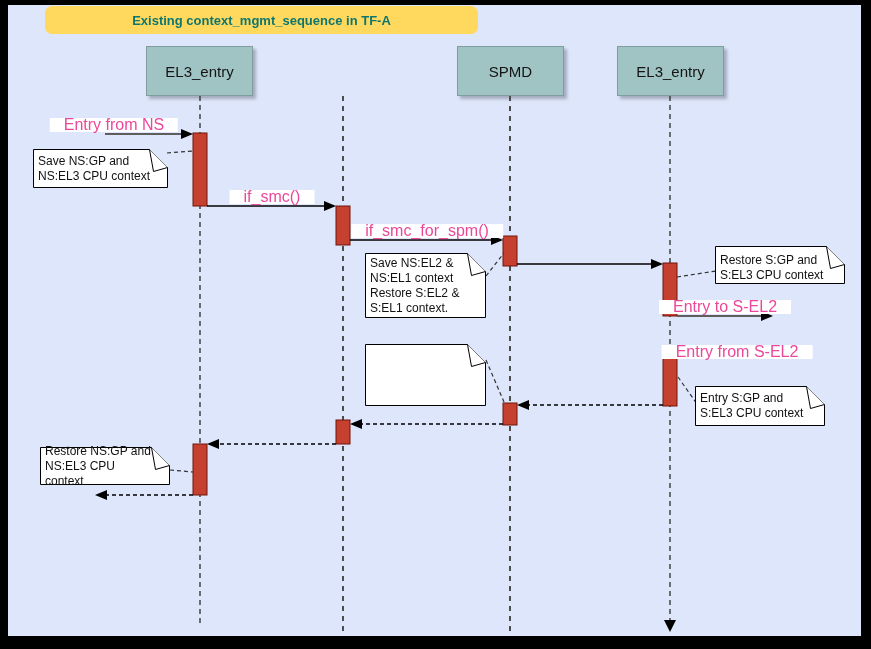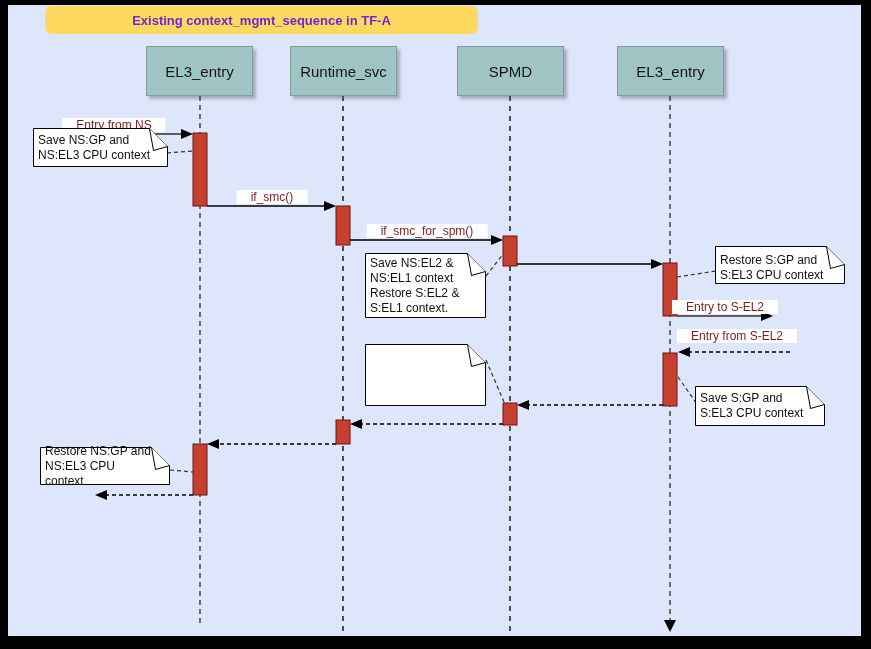--- a/index.html
+++ b/index.html
@@ -17,54 +17,53 @@
     font-family:"Liberation Sans", sans-serif;
   }
   .stage{
     position:absolute;left:8px;top:5px;width:853px;height:631px;
     background:var(--bg);
   }
   .title-band{
     position:absolute;left:37px;top:1px;width:433px;height:28px;
     background:var(--title-fill);border-radius:7px;
     display:flex;align-items:center;justify-content:center;
-    font-size:13px;font-weight:bold;color:#6d28d9;
+    font-size:13px;font-weight:bold;color:#0f766e;
   }
   .actor{
     position:absolute;width:107px;height:50px;top:41px;
     background:var(--actor-fill);border:1px solid var(--actor-stroke);
     box-shadow:3px 3px 3px rgba(60,60,80,0.35);
     display:flex;align-items:center;justify-content:center;
     font-size:15px;color:#141414;box-sizing:border-box;
   }
   .layer{position:absolute;left:0;top:0;}
   .msg-label{
     position:absolute;transform:translateX(-50%);
-    background:#ffffff;padding:0 14px;font-size:12px;color:#7f1d1d;
+    background:#ffffff;padding:0 14px;font-size:16px;color:#ec4899;
     white-space:nowrap;line-height:14px;
   }
   .note{position:absolute;}
   .note svg{position:absolute;left:0;top:0;}
   .note .note-text{
     position:absolute;left:0;top:0;right:14px;bottom:0;
     display:flex;align-items:center;
     padding:2px 0 2px 5px;
     font-size:12px;line-height:15px;color:#111;
     white-space:pre-line;
   }
 </style>
 </head>
 <body>
 
 <div class="stage">
 
   <div class="title-band">Existing context_mgmt_sequence in TF-A</div>
 
   <div class="actor" style="left:138px">EL3_entry</div>
-  <div class="actor" style="left:282px">Runtime_svc</div>
   <div class="actor" style="left:449px">SPMD</div>
   <div class="actor" style="left:609px">EL3_entry</div>
 
   <svg class="layer" width="853" height="631">
 
     <line x1="192" y1="91" x2="192" y2="618" stroke="#2b2b2b" stroke-width="1.3" stroke-dasharray="5,4"></line>
     <line x1="335" y1="91" x2="335" y2="631" stroke="#4d4d4d" stroke-width="2" stroke-dasharray="5,5"></line>
     <line x1="502" y1="91" x2="502" y2="631" stroke="#4d4d4d" stroke-width="2" stroke-dasharray="5,5"></line>
     <line x1="662" y1="91" x2="662" y2="616" stroke="#2b2b2b" stroke-width="1.3" stroke-dasharray="5,4"></line>
     <polygon points="656,615 668,615 662,627" fill="#000"></polygon>
@@ -113,23 +112,23 @@
     <line x1="669" y1="272" x2="708" y2="266" stroke="#333" stroke-width="1.2" stroke-dasharray="4,3"></line>
     <line x1="670" y1="372" x2="689" y2="399" stroke="#333" stroke-width="1.2" stroke-dasharray="4,3"></line>
     <line x1="478" y1="355" x2="496" y2="397" stroke="#333" stroke-width="1.2" stroke-dasharray="4,3"></line>
     <line x1="162" y1="465" x2="185" y2="467" stroke="#333" stroke-width="1.2" stroke-dasharray="4,3"></line>
   </svg>
 
   <div class="msg-label" style="left:106px;top:113px">Entry from NS</div>
   <div class="msg-label" style="left:264px;top:185px">if_smc()</div>
   <div class="msg-label" style="left:419px;top:219px">if_smc_for_spm()</div>
   <div class="msg-label" style="left:717px;top:295px">Entry to S-EL2</div>
-  <div class="msg-label" style="left:729px;top:324px">Entry from S-EL2</div>
+  <div class="msg-label" style="left:729px;top:340px">Entry from S-EL2</div>
 
-  <div class="note" style="left:25px;top:123px;width:135px;height:39px">
+  <div class="note" style="left:25px;top:144px;width:135px;height:39px">
     <svg width="135" height="39">
       <path d="M0.5,0.5 L116.5,0.5 L134.5,18.5 L134.5,38.5 L0.5,38.5 Z" fill="#fff" stroke="#000"></path>
       <path d="M116.5,0.5 L120.5,22.5 L134.5,18.5" fill="#fff" stroke="#000"></path>
     </svg>
     <div class="note-text">Save NS:GP and
 NS:EL3 CPU context</div>
   </div>
 
   <div class="note" style="left:357px;top:248px;width:121px;height:65px">
     <svg width="121" height="65">
@@ -149,21 +148,21 @@
     </svg>
     <div class="note-text">Restore S:GP and
 S:EL3 CPU context</div>
   </div>
 
   <div class="note" style="left:687px;top:381px;width:130px;height:40px">
     <svg width="130" height="40">
       <path d="M0.5,0.5 L111.5,0.5 L129.5,18.5 L129.5,39.5 L0.5,39.5 Z" fill="#fff" stroke="#000"></path>
       <path d="M111.5,0.5 L115.5,22.5 L129.5,18.5" fill="#fff" stroke="#000"></path>
     </svg>
-    <div class="note-text">Save S:GP and
+    <div class="note-text">Entry S:GP and
 S:EL3 CPU context</div>
   </div>
 
   <div class="note" style="left:357px;top:339px;width:121px;height:62px">
     <svg width="121" height="62">
       <path d="M0.5,0.5 L102.5,0.5 L120.5,18.5 L120.5,61.5 L0.5,61.5 Z" fill="#fff" stroke="#000"></path>
       <path d="M102.5,0.5 L106.5,22.5 L120.5,18.5" fill="#fff" stroke="#000"></path>
     </svg>
   </div>
 

